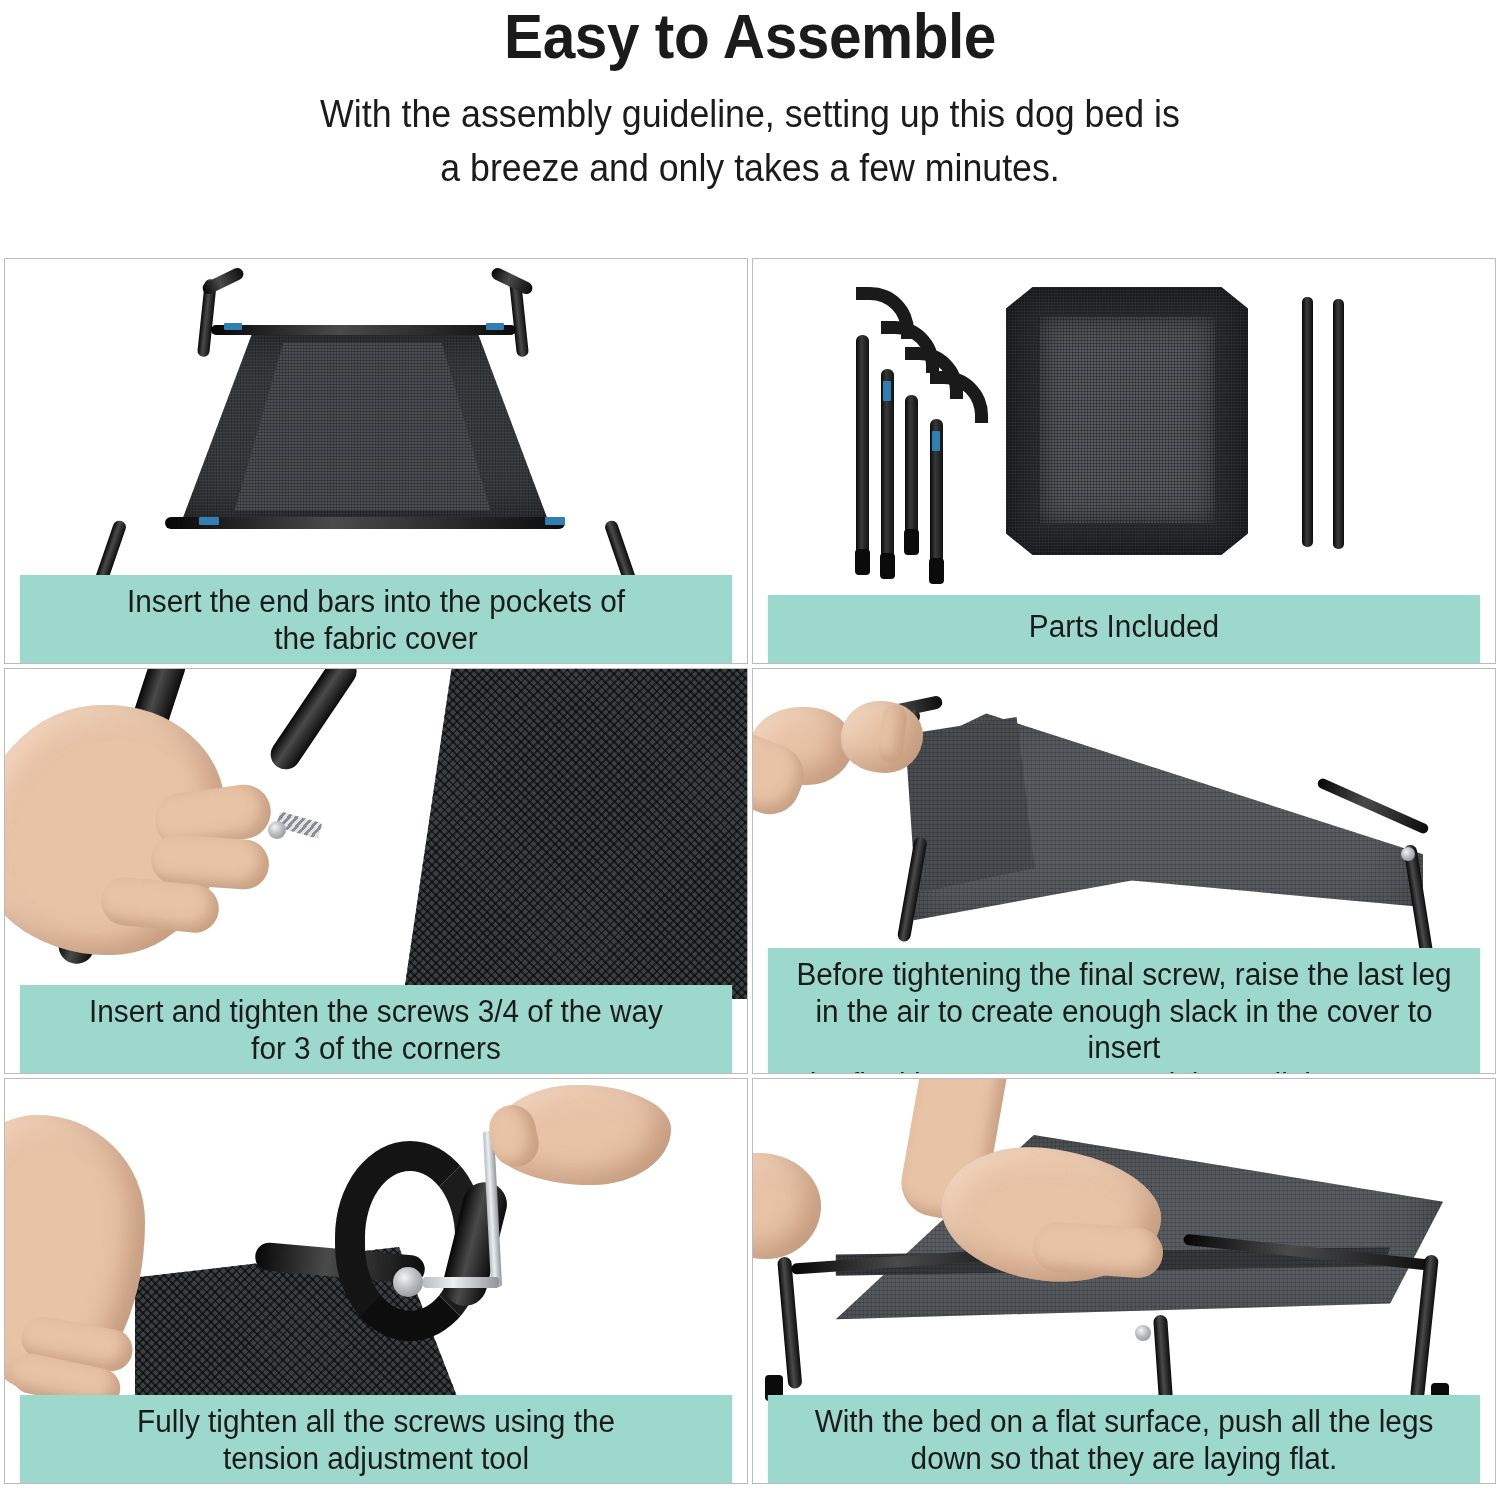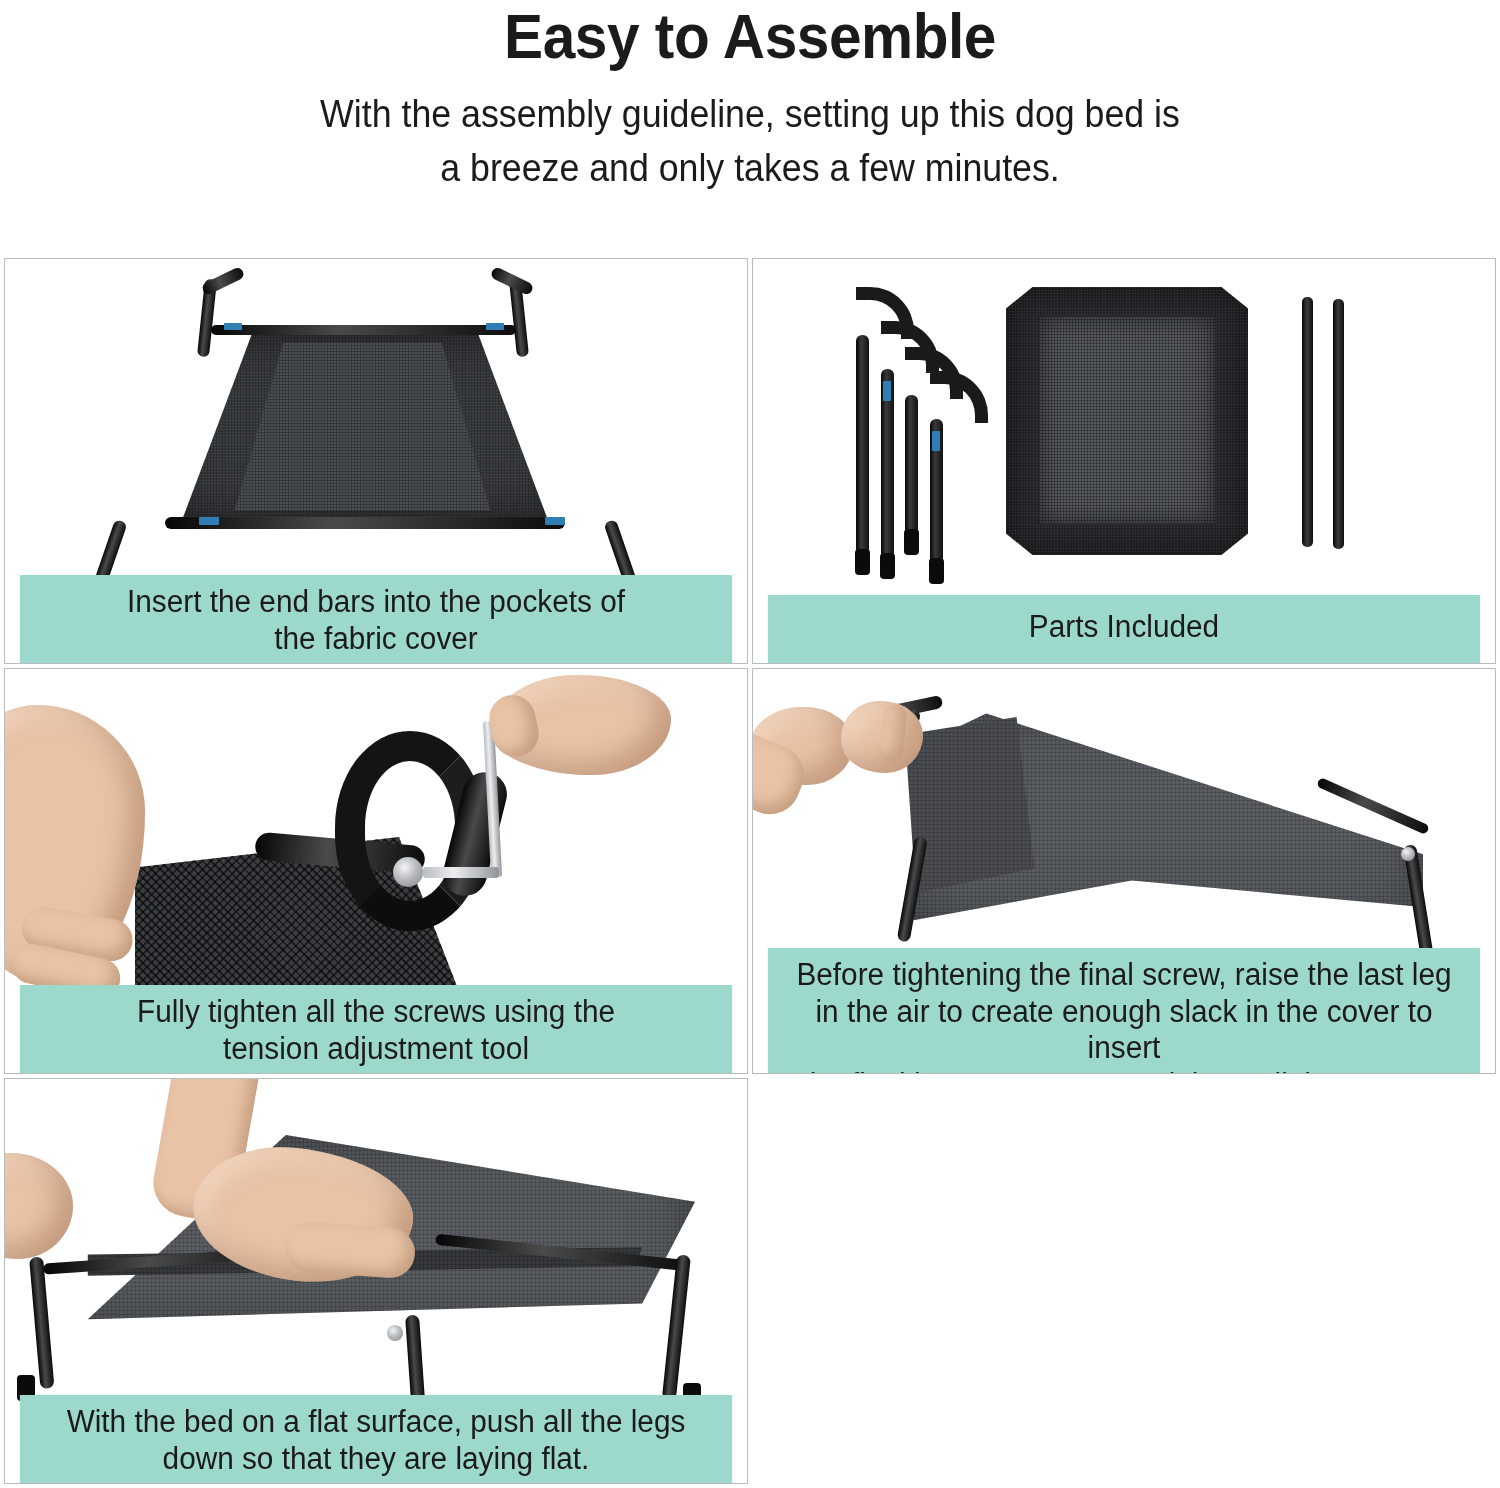--- a/index.html
+++ b/index.html
@@ -288,20 +288,76 @@
 
       <div class="bar" style="left:549px; top:38px; height:250px;"></div>
       <div class="bar" style="left:580px; top:40px; height:250px;"></div>
 
     </div>
     <div class="caption lines1">
       <span>Parts Included</span>
     </div>
   </div>
 
+  <div class="panel">
+    <div class="photo">
+
+      <div class="mesh" style="left:398px; top:0px; width:346px; height:330px; clip-path:polygon(14% 0%, 100% 0%, 100% 100%, 0% 100%);"></div>
+
+      <div class="tube" style="left:150px; top:-20px; width:36px; height:330px; transform:rotate(18deg); transform-origin:top center; border-radius:18px;"></div>
+
+      <div class="tube" style="left:330px; top:-10px; width:30px; height:130px; transform:rotate(34deg); transform-origin:top center; border-radius:15px;"></div>
+
+      <div class="screw" style="left:272px; top:148px; width:44px; height:16px; transform:rotate(16deg);
+                  background:repeating-linear-gradient(115deg,#e2e4e7 0 3px,#8b8e93 3px 6px);"></div>
+      <div class="washer" style="left:263px; top:152px; width:18px; height:18px;"></div>
+
+      <div class="hand" style="left:-30px; top:36px; width:250px; height:250px; border-radius:52% 48% 46% 54% / 58% 42% 56% 44%;"></div>
+      <div class="finger" style="left:150px; top:120px; width:116px; height:54px; border-radius:40px; transform:rotate(-8deg);"></div>
+      <div class="finger" style="left:146px; top:168px; width:118px; height:50px; border-radius:40px; transform:rotate(4deg);"></div>
+      <div class="finger" style="left:96px; top:212px; width:118px; height:48px; border-radius:40px; transform:rotate(6deg);"></div>
+
+    </div>
+    <div class="caption lines2">
+      <span>Insert and tighten the screws 3/4 of the way</span><br>
+      <span>for 3 of the corners</span>
+    </div>
+  </div>
+
+  <div class="panel">
+    <div class="photo">
+
+      <div class="flat-fabric" style="left:150px; top:40px; width:520px; height:220px;
+                  clip-path:polygon(2% 18%, 16% 2%, 100% 66%, 100% 90%, 44% 78%, 2% 96%);
+                  box-shadow:inset 0 0 60px rgba(0,0,0,0.35);"></div>
+      <div class="flat-fabric" style="left:152px; top:48px; width:180px; height:176px;
+                  clip-path:polygon(0% 10%, 62% 0%, 72% 86%, 6% 100%);
+                  filter:brightness(0.82);"></div>
+
+      <div class="tube" style="left:110px; top:34px; width:80px; height:13px; border-radius:8px; transform:rotate(-12deg);"></div>
+      <div class="tube" style="left:150px; top:40px; width:13px; height:46px; border-radius:8px; transform:rotate(14deg);"></div>
+
+      <div class="hand" style="left:-4px; top:38px; width:104px; height:78px; border-radius:50% 46% 44% 52% / 54% 48% 52% 46%;"></div>
+      <div class="finger" style="left:-40px; top:70px; width:90px; height:70px; border-radius:30px; transform:rotate(22deg);"></div>
+      <div class="hand" style="left:88px; top:32px; width:82px; height:72px; border-radius:48% 52% 46% 54% / 52% 48% 54% 46%;"></div>
+      <div class="finger" style="left:128px; top:36px; width:24px; height:58px; border-radius:18px; transform:rotate(6deg);"></div>
+
+      <div class="tube" style="left:162px; top:168px; width:13px; height:106px; transform:rotate(10deg); transform-origin:top center;"></div>
+      <div class="tube" style="left:650px; top:176px; width:13px; height:120px; transform:rotate(-9deg); transform-origin:top center;"></div>
+
+      <div class="tube" style="left:560px; top:132px; width:120px; height:10px; transform:rotate(24deg);"></div>
+      <div class="washer" style="left:648px; top:178px; width:14px; height:14px;"></div>
+
+    </div>
+    <div class="caption lines3">
+      <span>Before tightening the final screw, raise the last leg</span><br>
+      <span>in the air to create enough slack in the cover to insert</span><br>
+      <span>the final bar. Now you may tighten all the screws.</span>
+    </div>
+  </div>
 
   <div class="panel">
     <div class="photo">
 
       <div class="mesh" style="left:130px; top:168px; width:330px; height:170px;
                   clip-path:polygon(0% 18%, 80% 0%, 100% 100%, 0% 100%);"></div>
 
       <div class="tube" style="left:250px; top:170px; width:170px; height:28px; border-radius:14px; transform:rotate(5deg);"></div>
 
       <div>
@@ -329,52 +385,20 @@
     </div>
     <div class="caption lines2">
       <span>Fully tighten all the screws using the</span><br>
       <span>tension adjustment tool</span>
     </div>
   </div>
 
   <div class="panel">
     <div class="photo">
 
-      <div class="flat-fabric" style="left:150px; top:40px; width:520px; height:220px;
-                  clip-path:polygon(2% 18%, 16% 2%, 100% 66%, 100% 90%, 44% 78%, 2% 96%);
-                  box-shadow:inset 0 0 60px rgba(0,0,0,0.35);"></div>
-      <div class="flat-fabric" style="left:152px; top:48px; width:180px; height:176px;
-                  clip-path:polygon(0% 10%, 62% 0%, 72% 86%, 6% 100%);
-                  filter:brightness(0.82);"></div>
-
-      <div class="tube" style="left:110px; top:34px; width:80px; height:13px; border-radius:8px; transform:rotate(-12deg);"></div>
-      <div class="tube" style="left:150px; top:40px; width:13px; height:46px; border-radius:8px; transform:rotate(14deg);"></div>
-
-      <div class="hand" style="left:-4px; top:38px; width:104px; height:78px; border-radius:50% 46% 44% 52% / 54% 48% 52% 46%;"></div>
-      <div class="finger" style="left:-40px; top:70px; width:90px; height:70px; border-radius:30px; transform:rotate(22deg);"></div>
-      <div class="hand" style="left:88px; top:32px; width:82px; height:72px; border-radius:48% 52% 46% 54% / 52% 48% 54% 46%;"></div>
-      <div class="finger" style="left:128px; top:36px; width:24px; height:58px; border-radius:18px; transform:rotate(6deg);"></div>
-
-      <div class="tube" style="left:162px; top:168px; width:13px; height:106px; transform:rotate(10deg); transform-origin:top center;"></div>
-      <div class="tube" style="left:650px; top:176px; width:13px; height:120px; transform:rotate(-9deg); transform-origin:top center;"></div>
-
-      <div class="tube" style="left:560px; top:132px; width:120px; height:10px; transform:rotate(24deg);"></div>
-      <div class="washer" style="left:648px; top:178px; width:14px; height:14px;"></div>
-
-    </div>
-    <div class="caption lines3">
-      <span>Before tightening the final screw, raise the last leg</span><br>
-      <span>in the air to create enough slack in the cover to insert</span><br>
-      <span>the final bar. Now you may tighten all the screws.</span>
-    </div>
-  </div>
-
-  <div class="panel">
-    <div class="photo">
-
       <div class="flat-fabric" style="left:30px; top:56px; width:660px; height:196px;
                   clip-path:polygon(38% 0%, 100% 34%, 92% 86%, 8% 94%);
                   box-shadow:inset 0 0 60px rgba(0,0,0,0.4);"></div>
 
       <div class="flat-fabric" style="left:30px; top:140px; width:660px; height:118px;
                   clip-path:polygon(8% 30%, 92% 24%, 91% 40%, 8% 48%);
                   filter:brightness(0.6);"></div>
 
       <div class="tube" style="left:38px; top:176px; width:250px; height:11px; transform:rotate(-4deg);"></div>
       <div class="tube" style="left:430px; top:168px; width:254px; height:11px; transform:rotate(6deg);"></div>

